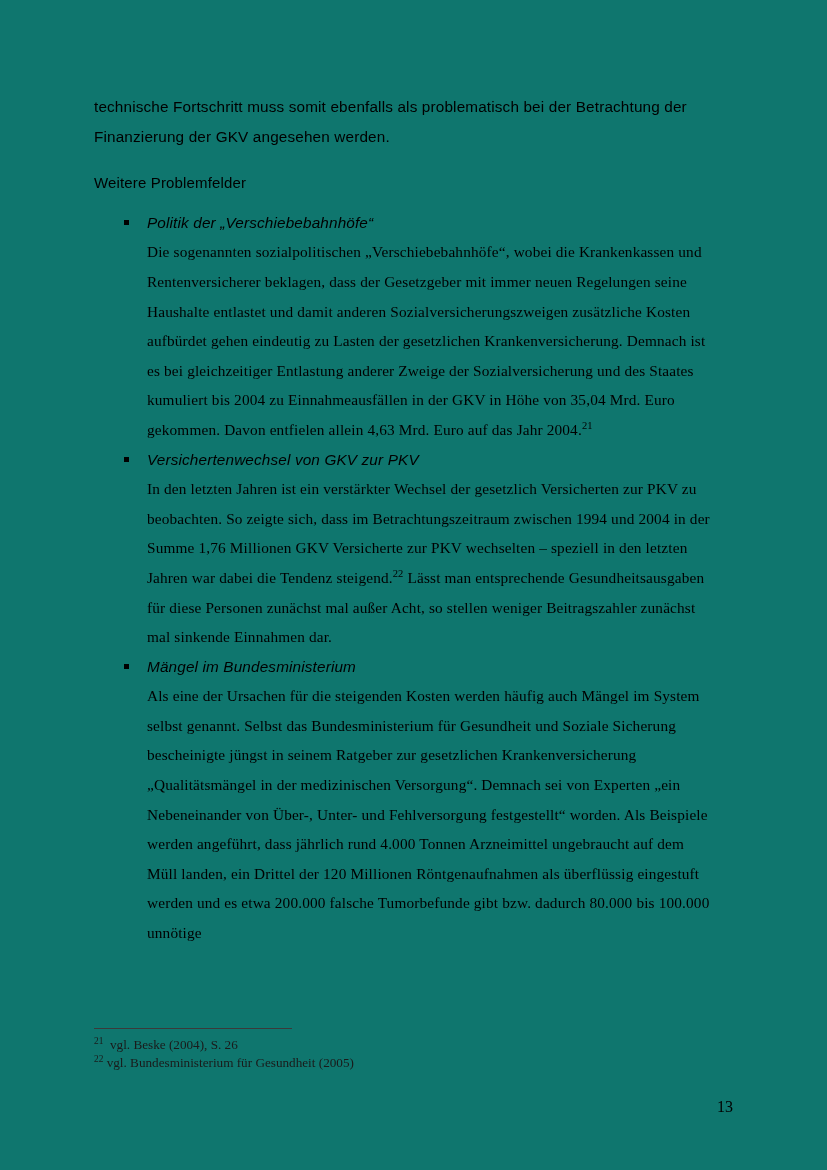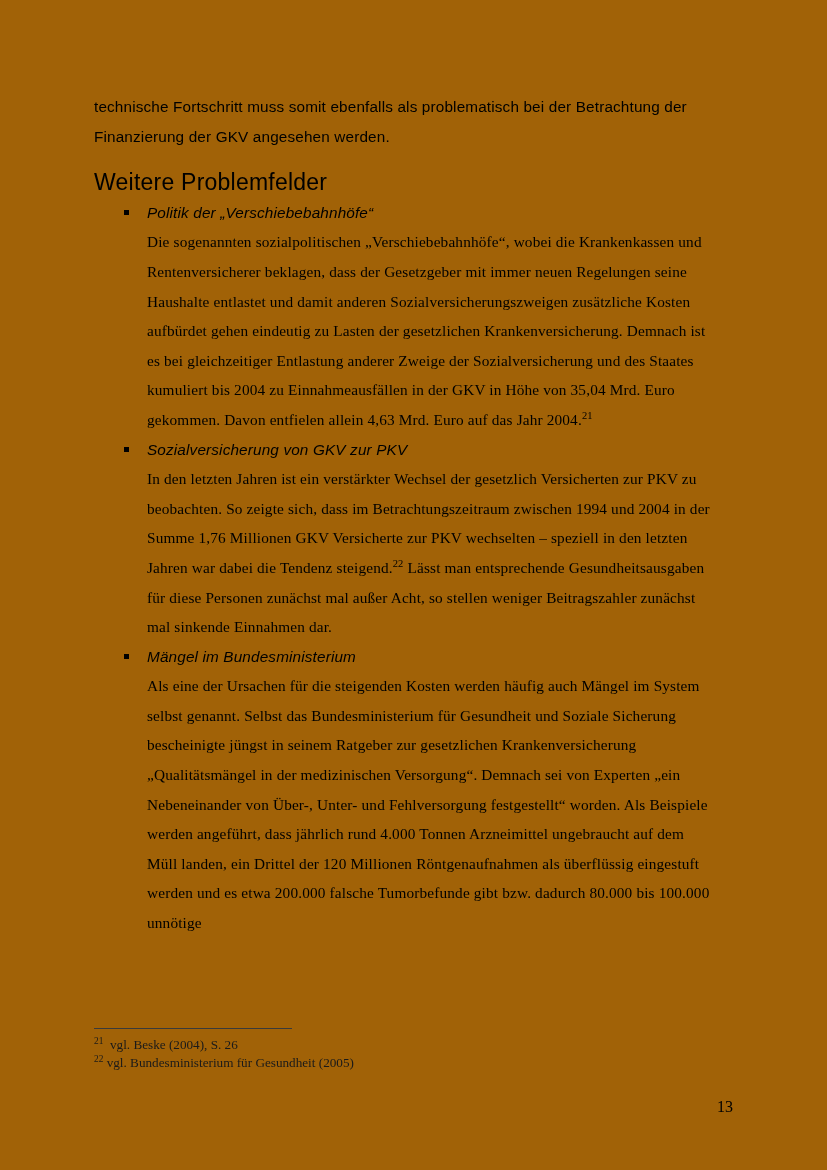--- a/index.html
+++ b/index.html
@@ -4,21 +4,21 @@
 <style>
   html, body {
     margin: 0;
     padding: 0;
     background: #ffffff;
   }
   .page {
     position: relative;
     width: 827px;
     height: 1170px;
-    background: #a16207;
+    background: #0f766e;
     overflow: hidden;
     font-family: "Liberation Sans", sans-serif;
     color: #000000;
     -webkit-font-smoothing: antialiased;
   }
 
   
   .content {
     position: absolute;
     left: 94px;
@@ -28,23 +28,23 @@
 
   .intro-para {
     font-size: 15.3px;
     line-height: 29.6px;
     text-align: left;
     margin: 0 0 0 0;
     letter-spacing: 0.01em;
   }
 
   .section-heading {
-    font-size: 23px;
+    font-size: 15px;
     line-height: 29.6px;
-    margin: 17px 0 0 0;
+    margin: 17px 0 10px 0;
     font-weight: normal;
     letter-spacing: 0.01em;
   }
 
   
   .bullet-list {
     list-style: none;
     margin: 0;
     padding: 0;
   }
@@ -131,21 +131,21 @@
     <ul class="bullet-list">
 
       <li class="bullet-item">
         <span class="bullet-marker"></span>
         <div class="bullet-title">Politik der „Verschiebebahnhöfe“</div>
         <div class="bullet-body"><span>Die sogenannten sozialpolitischen „Verschiebebahnhöfe“, wobei die Krankenkassen und Rentenversicherer beklagen, dass der Gesetzgeber mit immer neuen Regelungen seine Haushalte entlastet und damit anderen Sozialversicherungszweigen zusätzliche Kosten aufbürdet gehen eindeutig zu Lasten der gesetzlichen Krankenversicherung. Demnach ist es bei gleichzeitiger Entlastung anderer Zweige der Sozialversicherung und des Staates kumuliert bis 2004 zu Einnahmeausfällen in der GKV in Höhe von 35,04 Mrd. Euro gekommen. Davon entfielen allein 4,63 Mrd. Euro auf das Jahr 2004.</span><sup class="fn">21</sup><span></span></div>
       </li>
 
       <li class="bullet-item">
         <span class="bullet-marker"></span>
-        <div class="bullet-title">Sozialversicherung von GKV zur PKV</div>
+        <div class="bullet-title">Versichertenwechsel von GKV zur PKV</div>
         <div class="bullet-body"><span>In den letzten Jahren ist ein verstärkter Wechsel der gesetzlich Versicherten zur PKV zu beobachten. So zeigte sich, dass im Betrachtungszeitraum zwischen 1994 und 2004 in der Summe 1,76 Millionen GKV Versicherte zur PKV wechselten – speziell in den letzten Jahren war dabei die Tendenz steigend.</span><sup class="fn">22</sup><span> Lässt man entsprechende Gesundheitsausgaben für diese Personen zunächst mal außer Acht, so stellen weniger Beitragszahler zunächst mal sinkende Einnahmen dar.</span></div>
       </li>
 
       <li class="bullet-item">
         <span class="bullet-marker"></span>
         <div class="bullet-title">Mängel im Bundesministerium</div>
         <div class="bullet-body"><span>Als eine der Ursachen für die steigenden Kosten werden häufig auch Mängel im System selbst genannt. Selbst das Bundesministerium für Gesundheit und Soziale Sicherung bescheinigte jüngst in seinem Ratgeber zur gesetzlichen Krankenversicherung „Qualitätsmängel in der medizinischen Versorgung“. Demnach sei von Experten „ein Nebeneinander von Über-, Unter- und Fehlversorgung festgestellt“ worden. Als Beispiele werden angeführt, dass jährlich rund 4.000 Tonnen Arzneimittel ungebraucht auf dem Müll landen, ein Drittel der 120 Millionen Röntgenaufnahmen als überflüssig eingestuft werden und es etwa 200.000 falsche Tumorbefunde gibt bzw. dadurch 80.000 bis 100.000 unnötige</span></div>
       </li>
 
     </ul>

